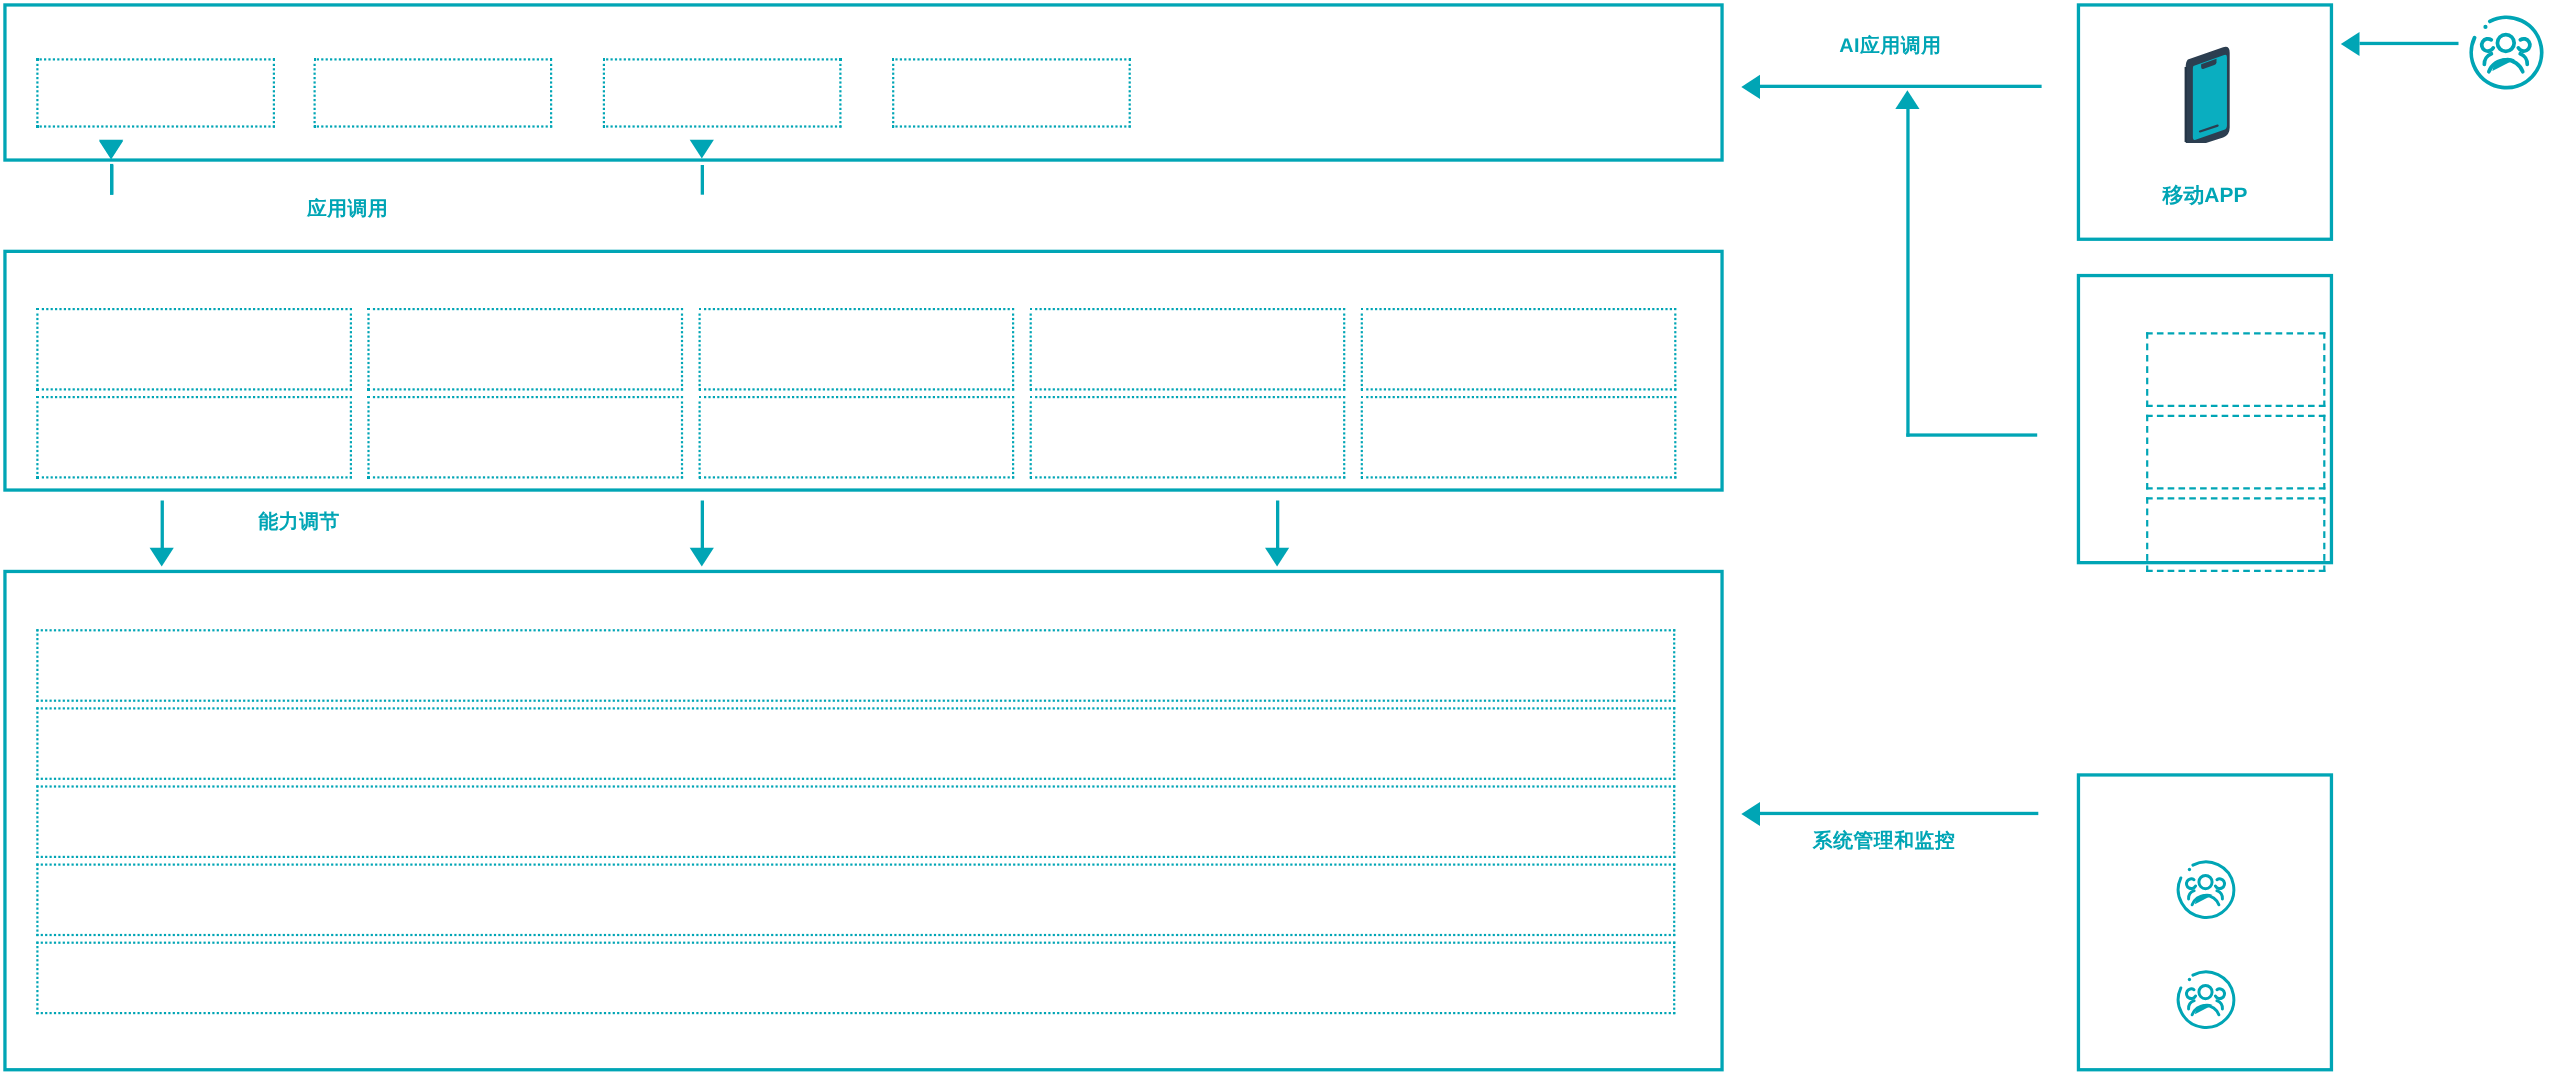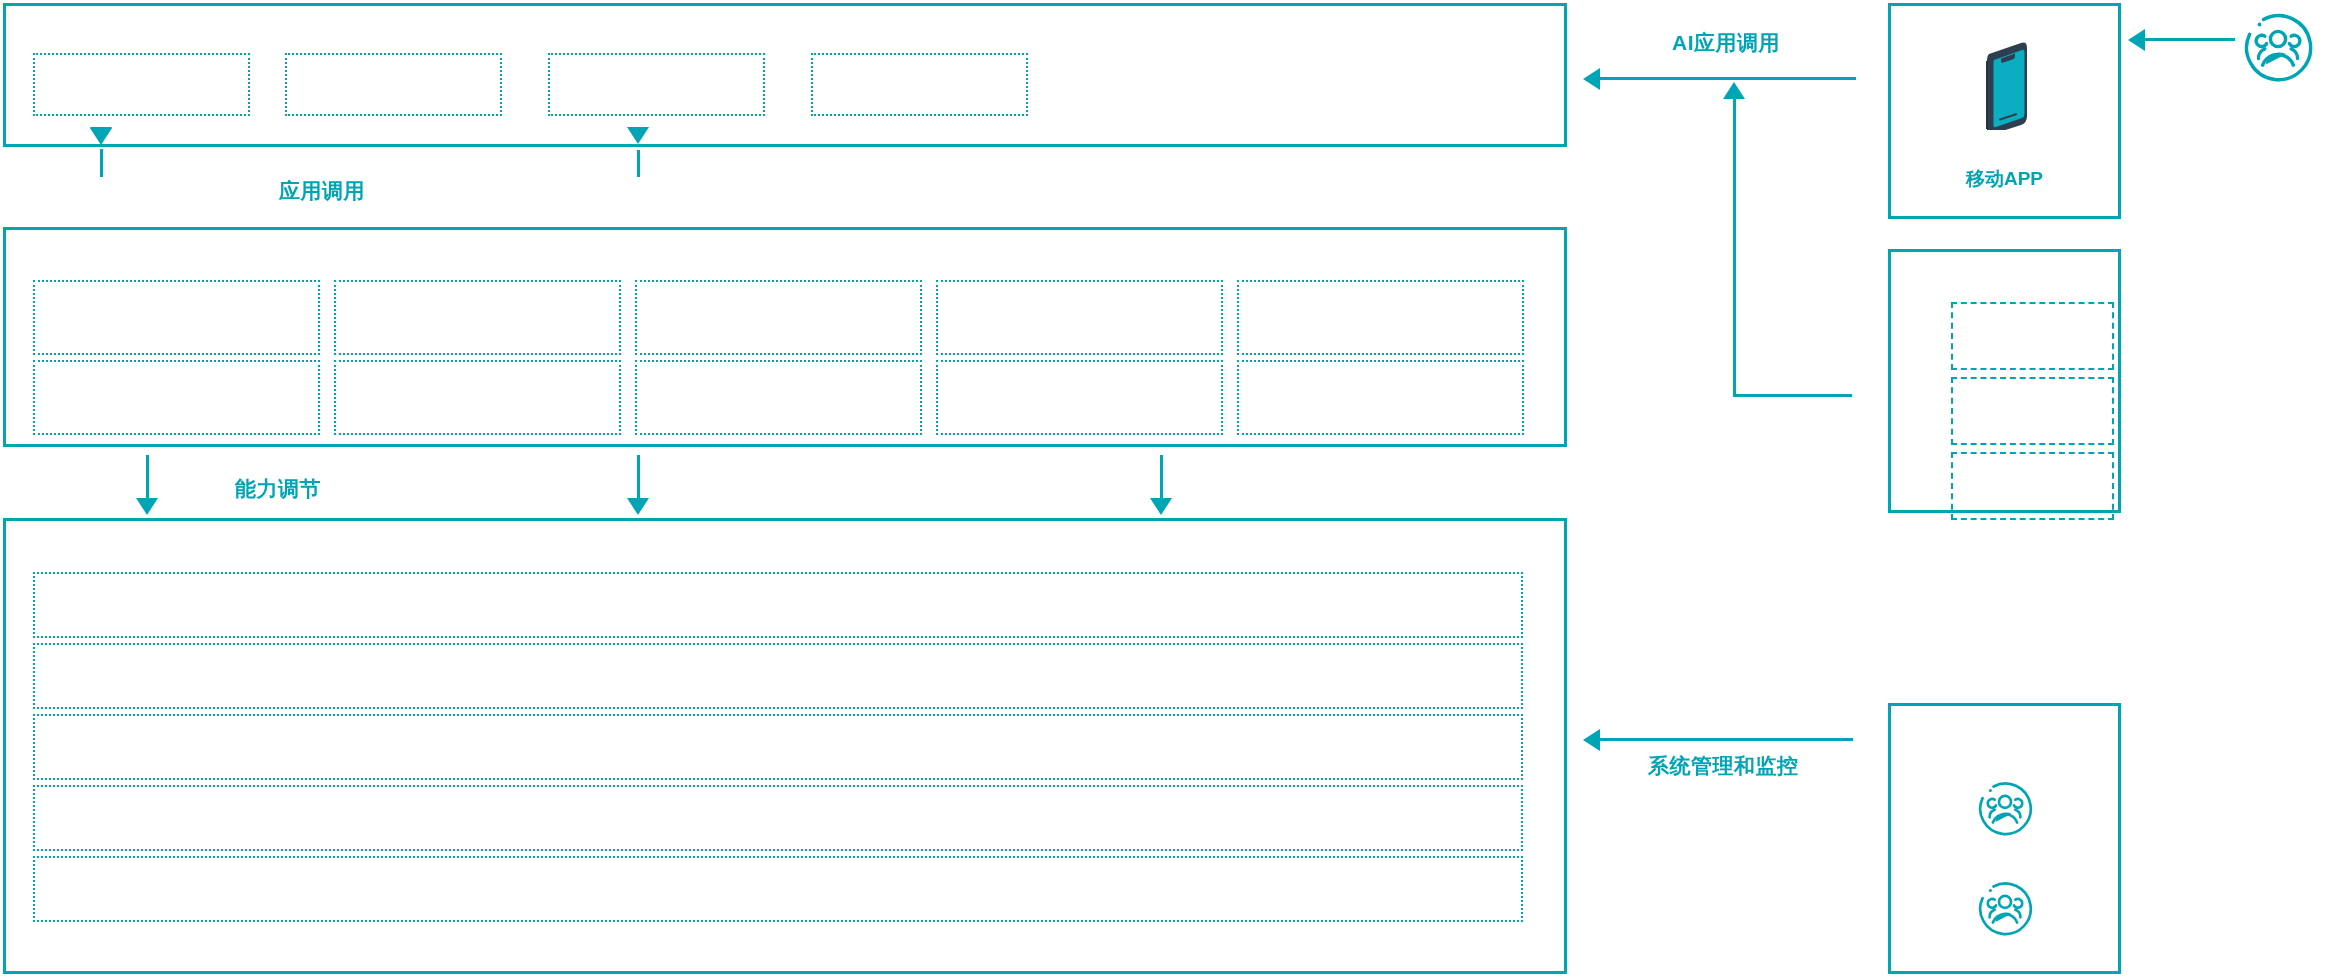--- a/index.html
+++ b/index.html
@@ -30,21 +30,21 @@
     border: 2px dotted var(--teal);
     background: transparent;
   }
   .cell.dashed { border-style: dashed; }
 
   
   .flow-label {
     position: absolute;
     color: var(--teal);
     font-weight: bold;
-    font-size: 21px;
+    font-size: 18px;
     letter-spacing: 0.5px;
     white-space: nowrap;
     line-height: 1;
   }
 
   
   .arrow-v {
     position: absolute;
     width: 3px;
     background: var(--teal);
@@ -136,21 +136,21 @@
 
   <div class="arrow-v" style="left:146px; top:455px; height:45px;"></div>
   <div class="arrow-head-down" style="left:136px; top:498px;"></div>
 
   <div class="arrow-v" style="left:637px; top:455px; height:45px;"></div>
   <div class="arrow-head-down" style="left:627px; top:498px;"></div>
 
   <div class="arrow-v" style="left:1160px; top:455px; height:45px;"></div>
   <div class="arrow-head-down" style="left:1150px; top:498px;"></div>
 
-  <div class="flow-label" style="left:235px; top:478px;">能力调节</div>
+  <div class="flow-label" style="left:235px; top:465px;">能力调节</div>
 
   <div class="panel" style="left:3px; top:518px; width:1564px; height:456px;"></div>
 
   <div class="cell" style="left:33px; top:572px; width:1490px; height:66px;"></div>
   <div class="cell" style="left:33px; top:643px; width:1490px; height:66px;"></div>
   <div class="cell" style="left:33px; top:714px; width:1490px; height:66px;"></div>
   <div class="cell" style="left:33px; top:785px; width:1490px; height:66px;"></div>
   <div class="cell" style="left:33px; top:856px; width:1490px; height:66px;"></div>
 
   <div class="arrow-h" style="left:1600px; top:77px; width:256px;"></div>

